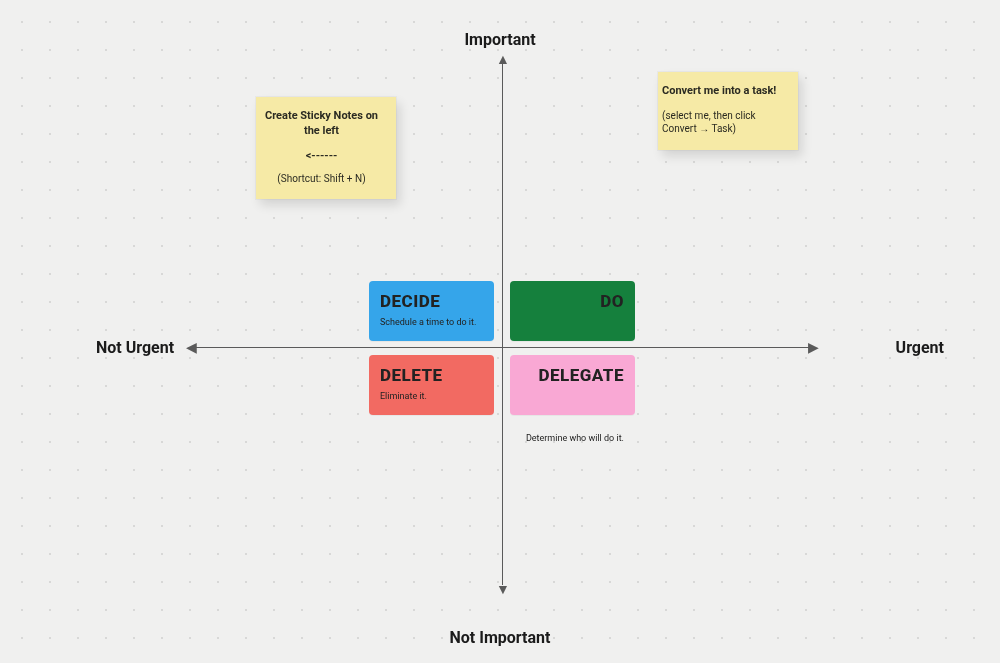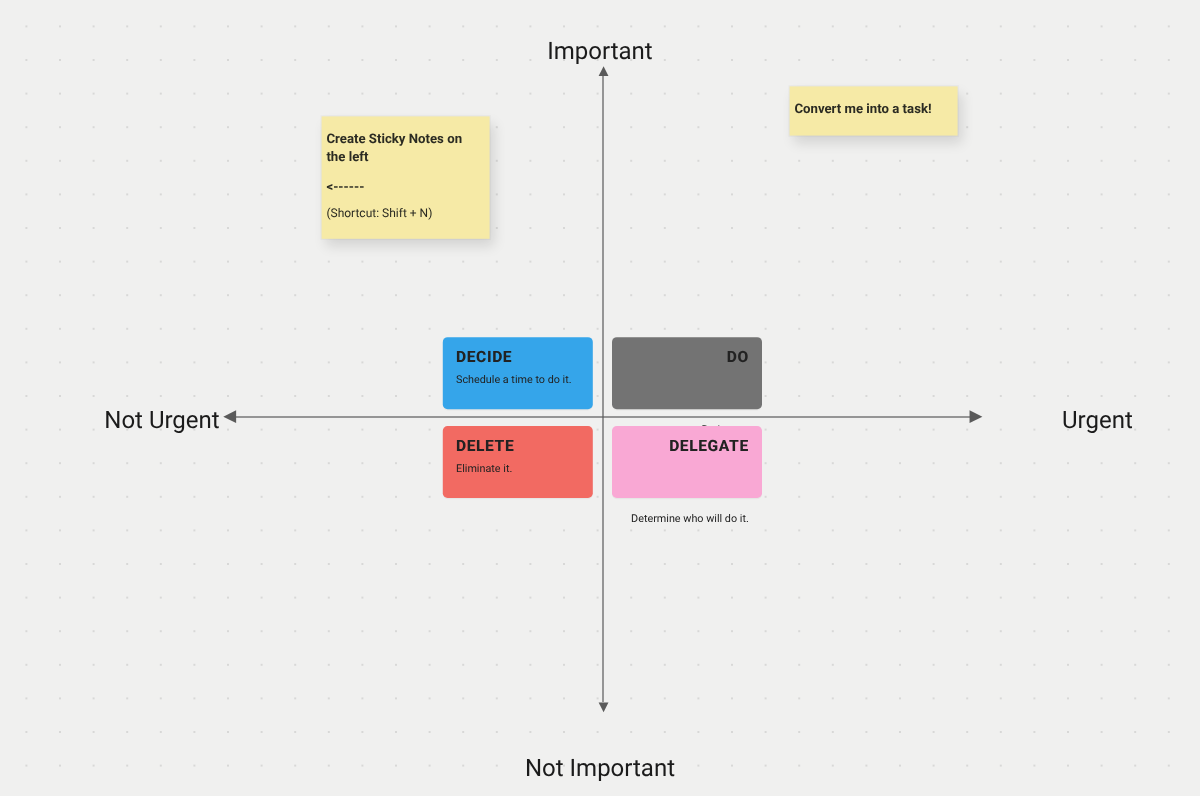--- a/index.html
+++ b/index.html
@@ -28,61 +28,61 @@
     line-height: 1;
     user-select: none;
   }
   .arrow-right{ left: 808px; top: 340px; }
   .arrow-left { left: 186px; top: 340px; }
   .arrow-up   { left: 496px; top: 52px; }
   .arrow-down { left: 496px; top: 582px; }
 
   .axis-label {
     position: absolute;
-    font-weight: 400;
+    font-weight: 700;
     color: #1b1b1b;
-    font-size: 20px;
+    font-size: 16px;
     text-align: center;
     line-height: 1.25;
   }
   .label-top       { left: 430px; top: 30px; width: 140px; }
   .label-bottom    { left: 430px; top: 596px; width: 140px; margin-top: 32px; }
   .label-left      { left: 80px;  top: 338px; width: 110px; }
   .label-right     { left: 844px; top: 338px; width: 100px; text-align: right; }
 
   
   .quad-card {
     position: absolute;
     width: 125px;
     height: 60px;
     border-radius: 4px;
     padding: 10px 11px 8px 11px;
     box-shadow: 0 1px 0 rgba(0,0,0,0.04);
   }
-  .quad-title  { font-size: 13px; font-weight: 800; letter-spacing: 0.5px; color: #222; }
+  .quad-title  { font-size: 17px; font-weight: 800; letter-spacing: 0.5px; color: #222; }
   .quad-sub    { font-size: 9px;  color: #222; margin-top: 6px; line-height: 1.2; }
   .q-decide    { left: 369px; top: 281px; background: #35a5ea; }
-  .q-do        { left: 510px; top: 281px; background: #737373; text-align: right; }
+  .q-do        { left: 510px; top: 281px; background: #15803d; text-align: right; }
   .q-delete    { left: 369px; top: 355px; background: #f26a62; }
   .q-delegate  { left: 510px; top: 355px; background: #f9a8d4; text-align: right; }
   .q-do .quad-sub, .q-delegate .quad-sub { text-align: right; margin-top: 48px; }
 
   
   .sticky {
     position: absolute;
     width: 140px;
     background: #f6eaa6;
     padding: 12px 13px 14px 4px;
     box-shadow: 4px 6px 10px rgba(0,0,0,0.12), 0 0 0 1px rgba(0,0,0,0.03);
     color: #2b2b22;
   }
   .sticky .s-title { font-size: 11px; font-weight: 700; line-height: 1.35; }
   .sticky .s-arrow { font-size: 11px; font-weight: 700; margin-top: 10px; }
   .sticky .s-sub   { font-size: 10px; margin-top: 10px; line-height: 1.35; }
-  .sticky-left  { left: 268px; top: 97px; }
+  .sticky-left  { left: 256px; top: 97px; text-align: center; }
   .sticky-right { left: 658px; top: 72px; }
 </style>
 </head>
 <body>
 
 <div class="canvas">
 
   <div class="axis-line axis-h"></div>
   <div class="axis-line axis-v"></div>
   <div class="arrowhead arrow-right">▶</div>
@@ -113,15 +113,16 @@
   </div>
 
   <div class="sticky sticky-left">
     <div class="s-title">Create Sticky Notes on the left</div>
     <div class="s-arrow">&lt;------</div>
     <div class="s-sub">(Shortcut: Shift + N)</div>
   </div>
 
   <div class="sticky sticky-right">
     <div class="s-title">Convert me into a task!</div>
+    <div class="s-sub">(select me, then click Convert → Task)</div>
   </div>
 
 </div>
 
 </body></html>

